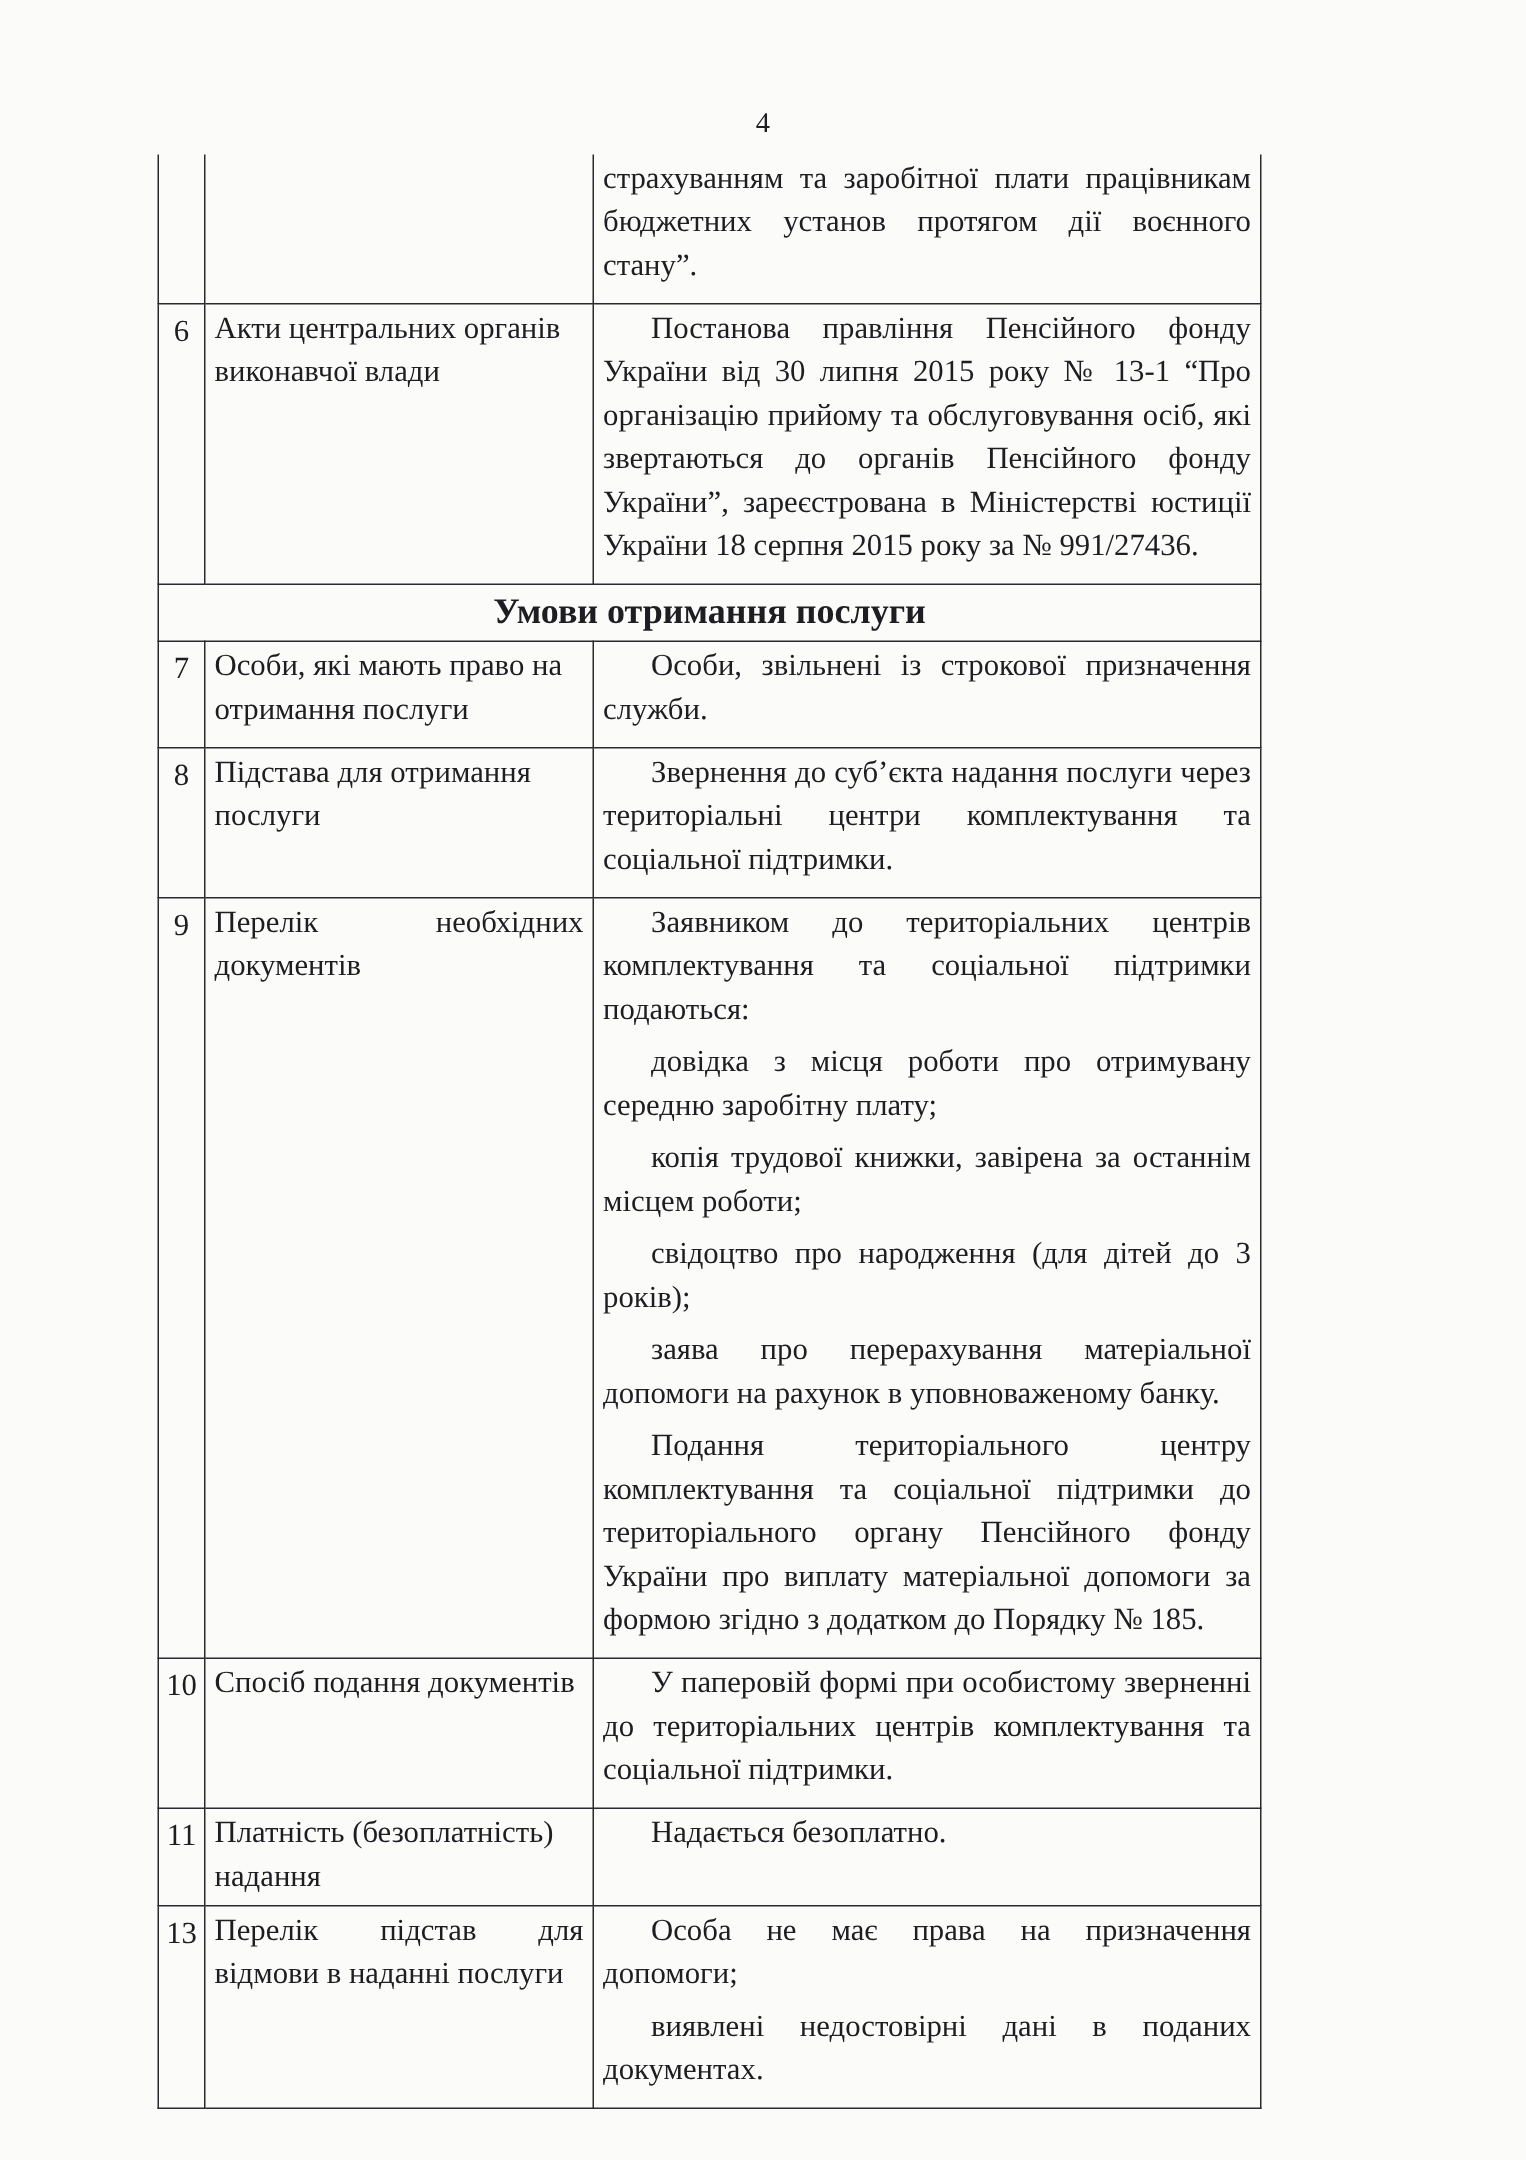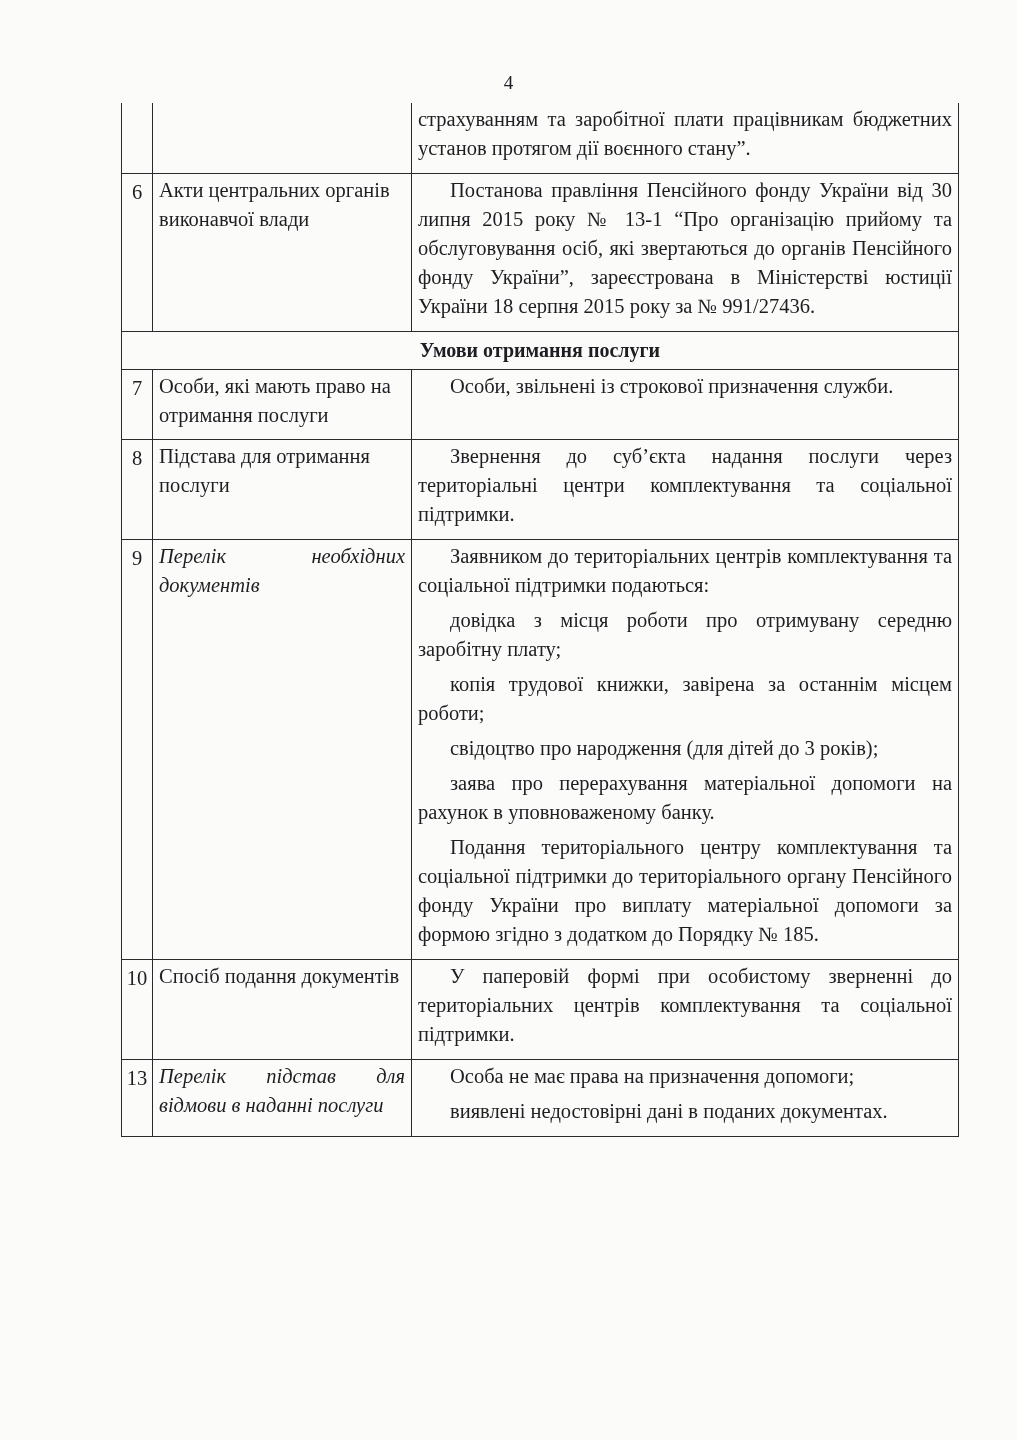--- a/index.html
+++ b/index.html
@@ -9,40 +9,40 @@
       font-family: "Liberation Serif", "DejaVu Serif", serif;
       color: #1e1e22;
       position: relative;
       overflow: hidden;
     }
     .page-number {
       position: absolute; top: 72px; left: 0; width: 1017px;
       text-align: center; font-size: 19px;
     }
     .doc-table {
-      position: absolute; left: 105px; top: 103px; width: 838px;
+      position: absolute; left: 105px; top: 103px; width: 736px;
       border-collapse: collapse;
-      font-size: 20.5px; line-height: 29px; margin-left: 16px;
+      font-size: 20.5px; line-height: 29px;
     }
     .doc-table td {
       border: 1.5px solid #2a2a2e;
       vertical-align: top;
       padding: 2px 6px 4px 6px;
     }
     .doc-table tr.first td { border-top: none; }
     td.num { width: 26px; text-align: center; padding: 4px 2px; }
     td.label { width: 246px; }
     td.value { text-align: justify; }
     .para { text-indent: 32px; text-align: justify; margin: 0 0 6px 0; }
     .para.last-left { text-align-last: left; }
     td.section {
-      text-align: center; font-weight: bold; font-size: 20px;
+      text-align: center; font-weight: bold; font-size: 24px;
       padding: 4px 6px;
     }
-    .label-justify { text-align: justify; text-align-last: left; font-style: italic; }
+    .label-justify { text-align: justify; text-align-last: left; }
   </style>
 </head>
 <body>
 
 <div class="page-number">4</div>
 
 <table class="doc-table">
   <tbody>
       <tr class="first">
     <td class="num"></td>
@@ -94,20 +94,27 @@
   </tr>
 
   <tr>
     <td class="num">10</td>
     <td class="label">Спосіб подання документів</td>
     <td class="value">
       <div class="para last-left">У паперовій формі при особистому зверненні до територіальних центрів комплектування та соціальної підтримки.</div>
     </td>
   </tr>
 
+  <tr>
+    <td class="num">11</td>
+    <td class="label">Платність (безоплатність) надання</td>
+    <td class="value">
+      <div class="para last-left">Надається безоплатно.</div>
+    </td>
+  </tr>
 
 
   <tr>
     <td class="num">13</td>
     <td class="label label-justify">Перелік підстав для відмови в наданні послуги</td>
     <td class="value">
       <div class="para last-left">Особа не має права на призначення допомоги;</div>
       <div class="para last-left">виявлені недостовірні дані в поданих документах.</div>
     </td>
   </tr>

